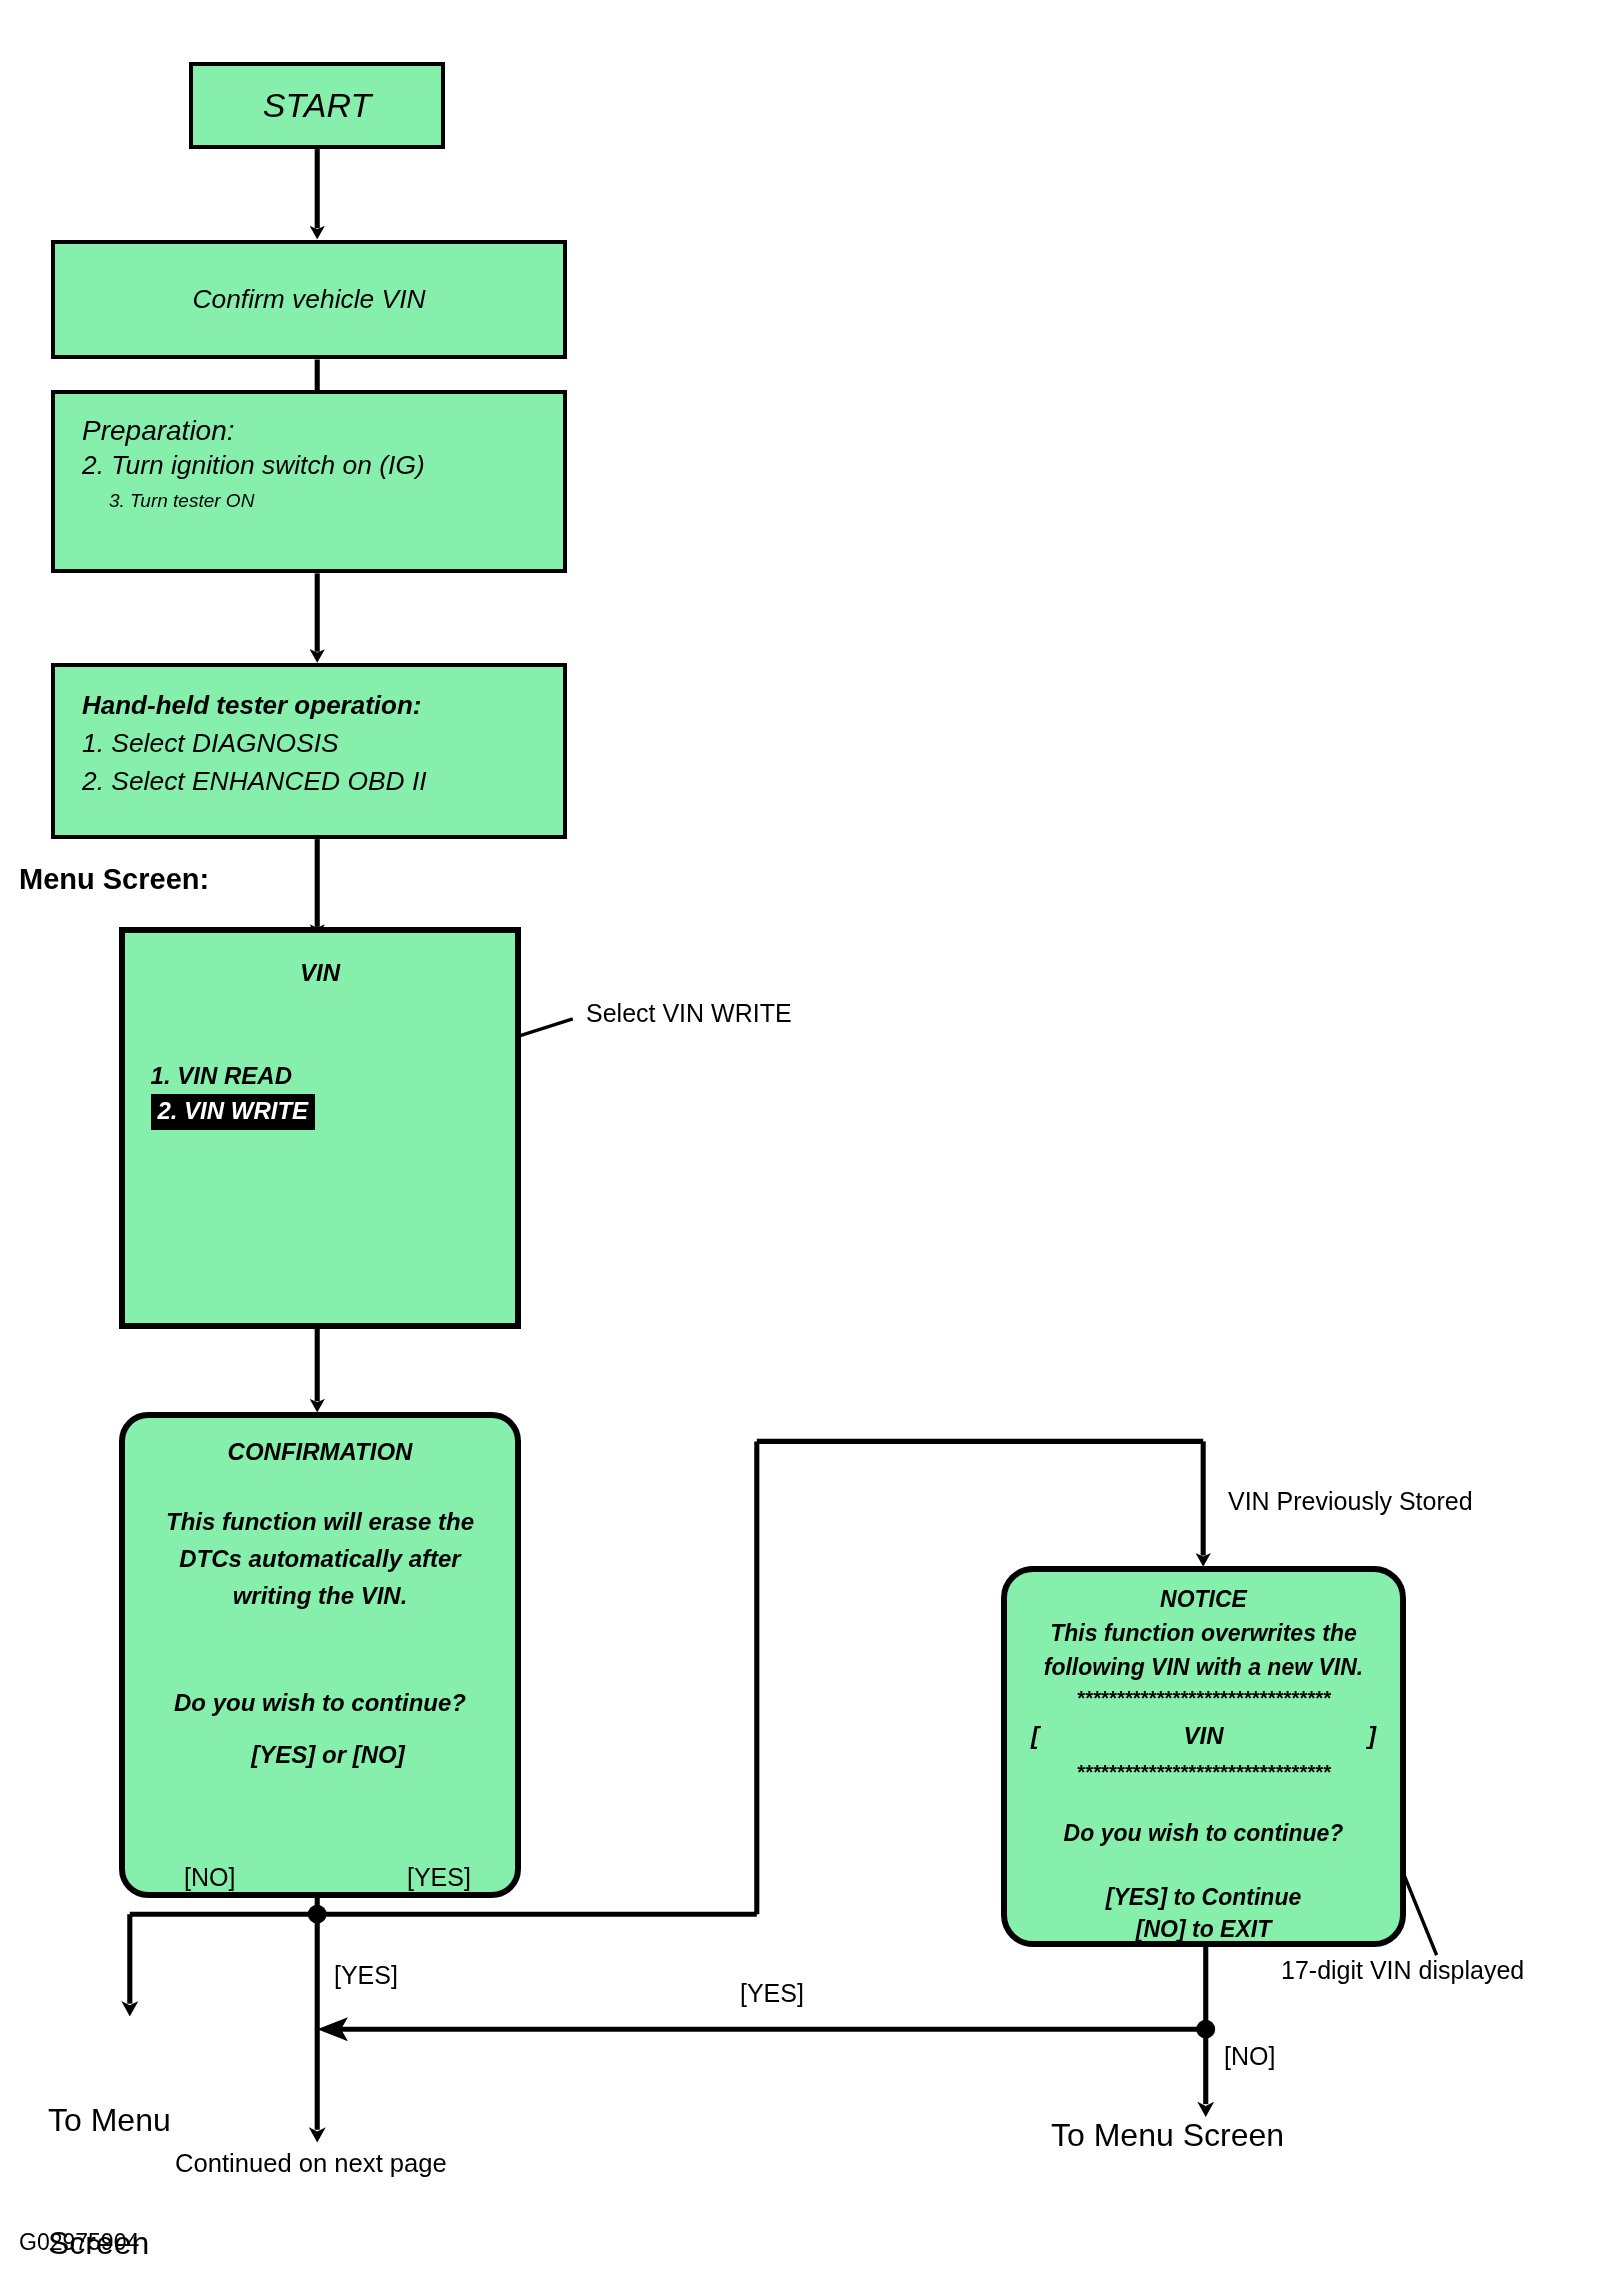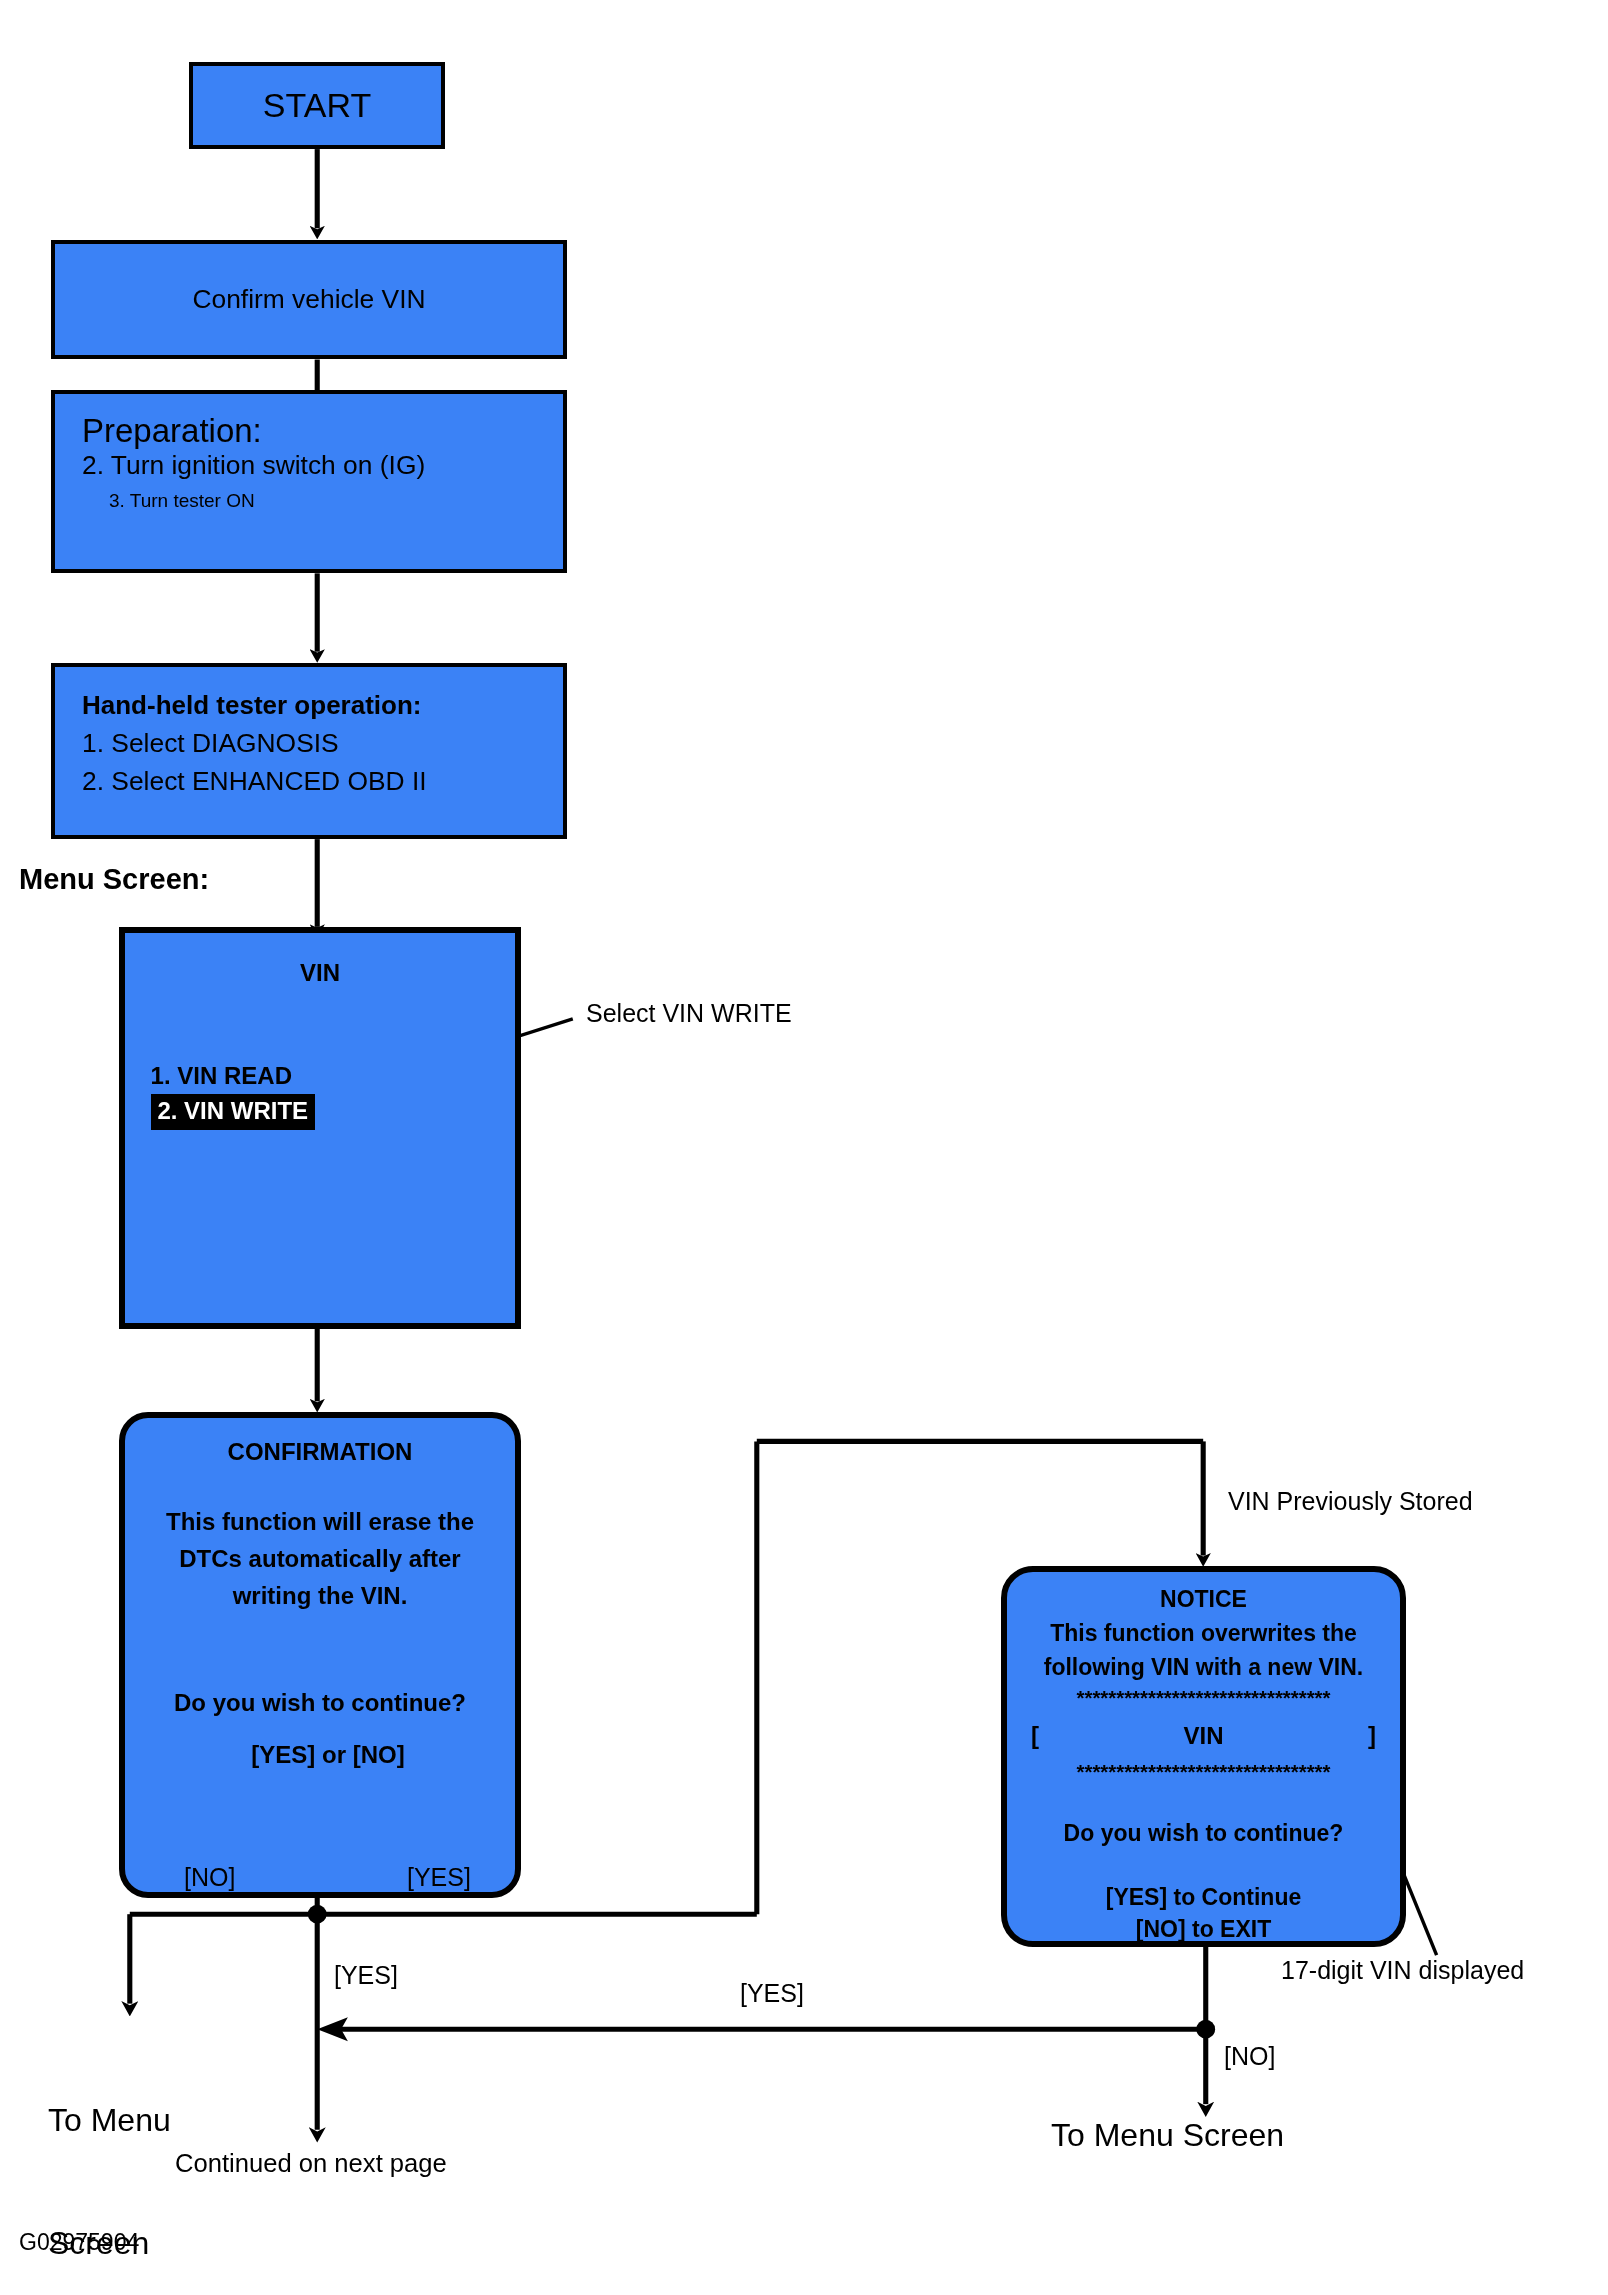--- a/index.html
+++ b/index.html
@@ -1,18 +1,18 @@
 <!DOCTYPE html>
 <html style="font-size:13.6px"><head>
 <meta charset="utf-8">
 <style>
   html,body{margin:0;padding:0;background:#fff;}
   body{width:1609px;height:2295px;font-family:"Liberation Sans",sans-serif;color:#000;}
   #stage{position:relative;width:1609px;height:2295px;overflow:hidden;}
-  .box{position:absolute;border:4.3px solid #000;background:#3b82f6;box-sizing:border-box;}
+  .box{position:absolute;border:4.3px solid #000;background:#86efac;box-sizing:border-box;font-style:italic;}
   .box.thick{border-width:6px;}
   .ctr{display:flex;align-items:center;justify-content:center;}
   .txt{position:absolute;white-space:pre;}
   svg.lines{position:absolute;left:0;top:0;width:1609px;height:2295px;pointer-events:none;}
   .b{font-weight:bold;}
   .listline{white-space:pre;}
   .inv{background:#000;color:#fff;display:inline-block;padding:1.7px 6.8px 3.4px 6.8px;}
 </style>
 </head>
 <body>
@@ -71,21 +71,21 @@
 
   <div class="box ctr" style="left:189px;top:62px;width:256px;height:87px;">
     <span style="font-size:34px;">START</span>
   </div>
 
   <div class="box ctr" style="left:51px;top:240px;width:516px;height:119px;">
     <span style="font-size:26.4px;">Confirm vehicle VIN</span>
   </div>
 
   <div class="box" style="left:51px;top:390px;width:516px;height:183px;padding:19px 0 0 27px;">
-    <div class="listline" style="font-size:33px;line-height:35px;">Preparation:</div>
+    <div class="listline" style="font-size:28px;line-height:35px;">Preparation:</div>
     <div class="listline" style="font-size:26.4px;line-height:35px;">2. Turn ignition switch on (IG)</div>
     <div class="listline" style="font-size:19px;line-height:35px;margin-left:27px;">3. Turn tester ON</div>
   </div>
 
   <div class="box" style="left:51px;top:663px;width:516px;height:176px;padding:19px 0 0 27px;">
     <div class="listline b" style="font-size:26px;line-height:38px;">Hand-held tester operation:</div>
     <div class="listline" style="font-size:26.4px;line-height:38px;">1. Select DIAGNOSIS</div>
     <div class="listline" style="font-size:26.4px;line-height:38px;">2. Select ENHANCED OBD II</div>
   </div>
 

